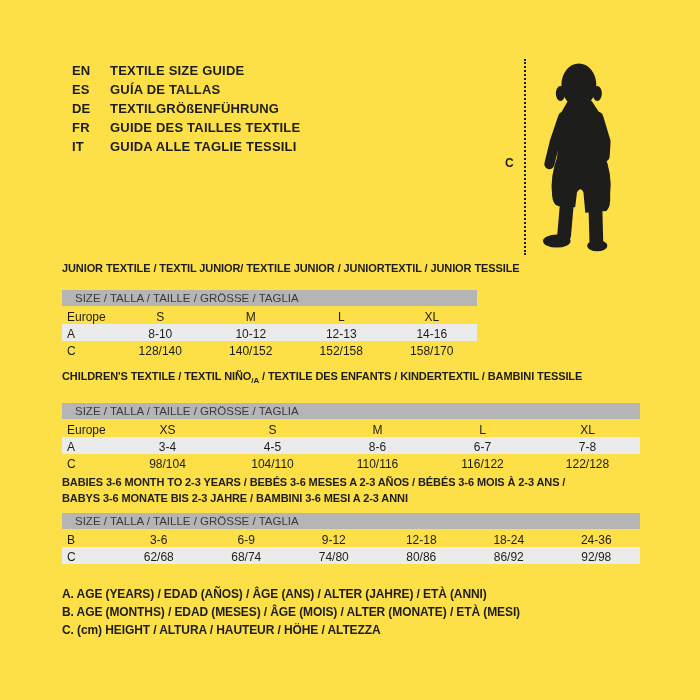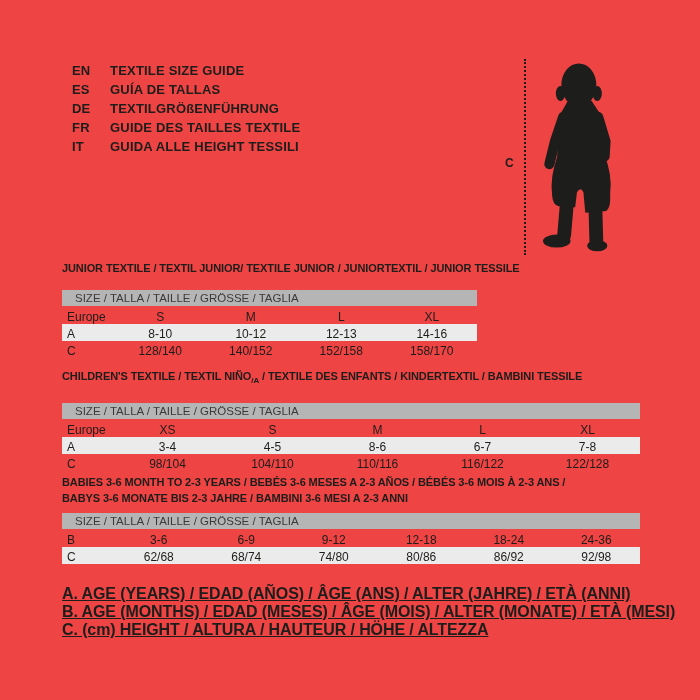--- a/index.html
+++ b/index.html
@@ -1,20 +1,20 @@
 <!DOCTYPE html>
 <html><head>
 <meta charset="utf-8">
 <style>
   html, body { margin: 0; padding: 0; background: #ffffff; }
   .page {
     position: relative;
     width: 700px;
     height: 700px;
-    background: #ef4444;
+    background: #fde047;
     color: #1d1d1b;
     font-family: "Liberation Sans", sans-serif;
     overflow: hidden;
   }
 
   
   .langs { position: absolute; top: 61px; left: 72px; }
   .lang-row { display: flex; height: 19px; align-items: center; font-size: 13px; font-weight: bold; letter-spacing: 0.2px; }
   .lang-code { width: 38px; }
 
@@ -40,21 +40,21 @@
     color: #3a3a3a;
     margin-bottom: 1px;
   }
   .trow { display: flex; height: 17px; align-items: flex-end; font-size: 12px; }
   .trow.shaded { background: #ebebeb; }
   .cell.label { width: 53px; padding-left: 5px; box-sizing: border-box; }
   .cell.val { flex: 1; text-align: center; }
 
   
   .footnotes { position: absolute; top: 585px; left: 62px; }
-  .footnote { height: 18px; line-height: 18px; font-size: 16px; font-weight: bold; letter-spacing: -0.1px; white-space: nowrap; text-decoration: underline; }
+  .footnote { height: 18px; line-height: 18px; font-size: 12px; font-weight: bold; letter-spacing: -0.1px; white-space: nowrap; }
 </style>
 </head>
 <body>
 
 <div class="page">
 
   <div class="langs">
     <div class="lang-row">
       <span class="lang-code">EN</span>
       <span class="lang-label">TEXTILE SIZE GUIDE</span>
@@ -66,21 +66,21 @@
     <div class="lang-row">
       <span class="lang-code">DE</span>
       <span class="lang-label">TEXTILGRÖßENFÜHRUNG</span>
     </div>
     <div class="lang-row">
       <span class="lang-code">FR</span>
       <span class="lang-label">GUIDE DES TAILLES TEXTILE</span>
     </div>
     <div class="lang-row">
       <span class="lang-code">IT</span>
-      <span class="lang-label">GUIDA ALLE HEIGHT TESSILI</span>
+      <span class="lang-label">GUIDA ALLE TAGLIE TESSILI</span>
     </div>
   </div>
 
   <div class="measure-label">C</div>
   <div class="measure-line"></div>
   <svg class="baby-svg" viewBox="0 0 100 215" preserveAspectRatio="none" xmlns="http://www.w3.org/2000/svg">
     <g fill="#1d1d1b" stroke="none">
       <ellipse cx="52" cy="32" rx="19" ry="23"></ellipse>
       <ellipse cx="32" cy="41" rx="5" ry="8"></ellipse>
       <ellipse cx="72" cy="41" rx="5" ry="8"></ellipse>

